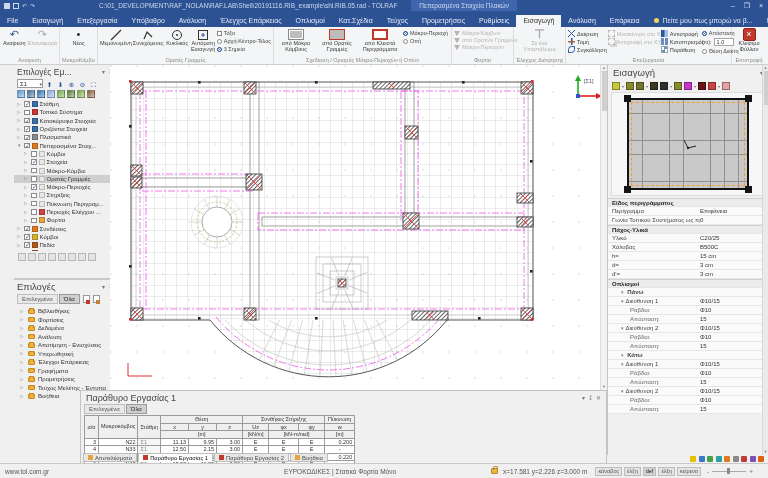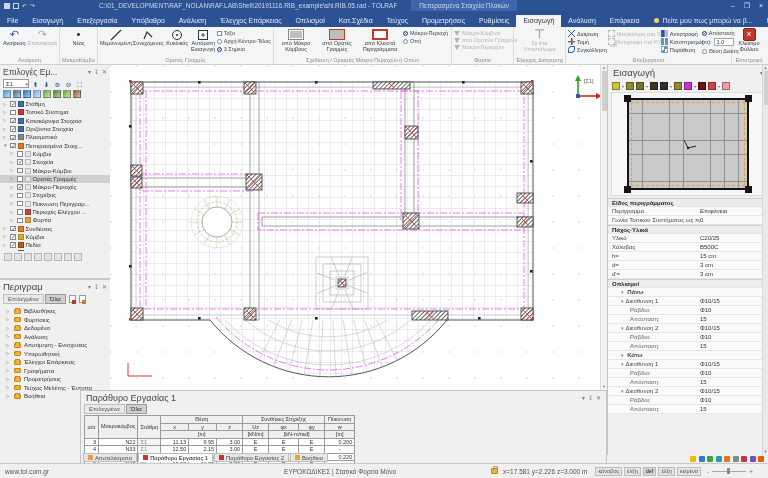--- a/index.html
+++ b/index.html
@@ -38,21 +38,21 @@
   .chk { width:5px; height:5px; border:1px solid #8a8a8a; background:#fff; display:inline-block; }
   .smcol { display:flex; flex-direction:column; gap:1px; padding-top:2px; }
   .sb { display:flex; align-items:center; gap:2px; font-size:5.5px; color:#3a3a3a; white-space:nowrap; }
   .sb.dis { color:#b4b4b4; }
   .sic { width:7px; height:7px; display:inline-block; flex:0 0 auto; }
   .rect-ic { width:16px; height:11px; margin-bottom:1px; }
   .mfield { width:20px; height:8px; background:#fff; border:1px solid #a8a8a8; font-size:5.5px; line-height:7px; padding-left:2px; color:#333; }
   .closebox { width:13px; height:13px; background:#c0392b; border:1px solid #8e2418; color:#fff; font-size:9px; line-height:11px; text-align:center; border-radius:2px; }
 
   
-  #leftdock { position:absolute; left:0; top:65px; width:130px; height:398px; background:#f0f0f0; border-right:1px solid #c4c4c4; }
+  #leftdock { position:absolute; left:14px; top:65px; width:130px; height:398px; background:#f0f0f0; border-right:1px solid #c4c4c4; }
   .phead { height:13px; display:flex; align-items:center; padding:0 3px; color:#444; }
   .ptitle { font-size:8.5px; }
   .phicons { margin-left:auto; display:flex; gap:3px; font-size:6px; color:#777; }
   #left1 { position:absolute; left:0; top:0; width:110px; height:215px; border-bottom:2px solid #c9c9c9; }
   .tb-row { display:flex; align-items:center; gap:2px; padding:1px 3px; }
   .combo { width:26px; height:9px; background:#fff; border:1px solid #9a9a9a; font-size:6px; display:flex; align-items:center; padding-left:2px; color:#333; }
   .combo i { margin-left:auto; font-style:normal; font-size:5px; color:#666; }
   .tbtn { width:9px; height:9px; font-size:6.5px; color:#2b579a; text-align:center; line-height:9px; border:1px solid transparent; }
   .cube { width:8px; height:8px; border:1px solid rgba(0,0,0,.25); }
   #tree1 { height:152px; overflow:hidden; padding-top:1px; }
@@ -547,21 +547,21 @@
         <span class="gic"></span>
         <span class="gic"></span>
         <span class="gic"></span>
         <span class="gic"></span>
         <span class="gic"></span>
         <span class="gic"></span>
       </div>
   </div>
   <div id="left2">
     <div class="phead">
-      <span class="ptitle" style="font-size:9.5px">Περιγραμ</span>
+      <span class="ptitle" style="font-size:9.5px">Επιλογές</span>
       <span class="phicons">
           <span>▾</span>
           <span>↧</span>
           <span>✕</span>
         </span>
     </div>
     <div class="subtabs" id="nav-tabs">
         <span class="stab">Επιλεγμένα</span>
         <span class="stab on">Όλα</span>
         <span class="pgic r"></span>

